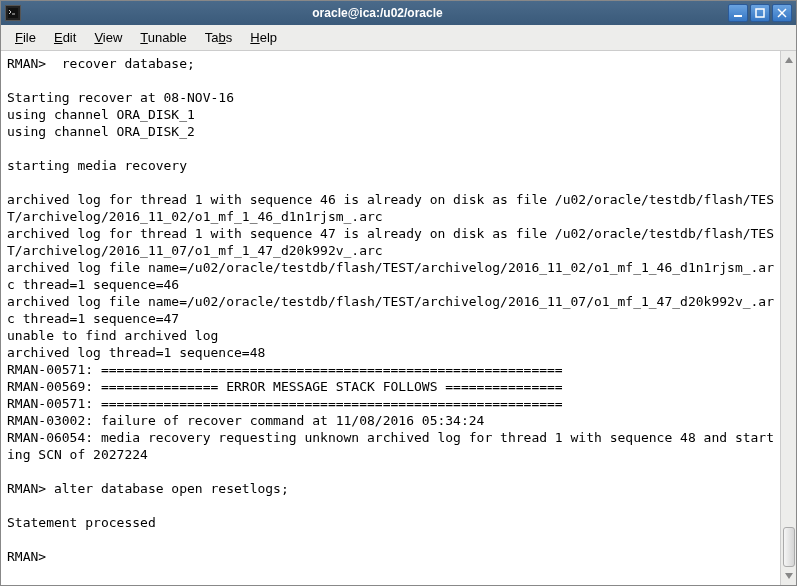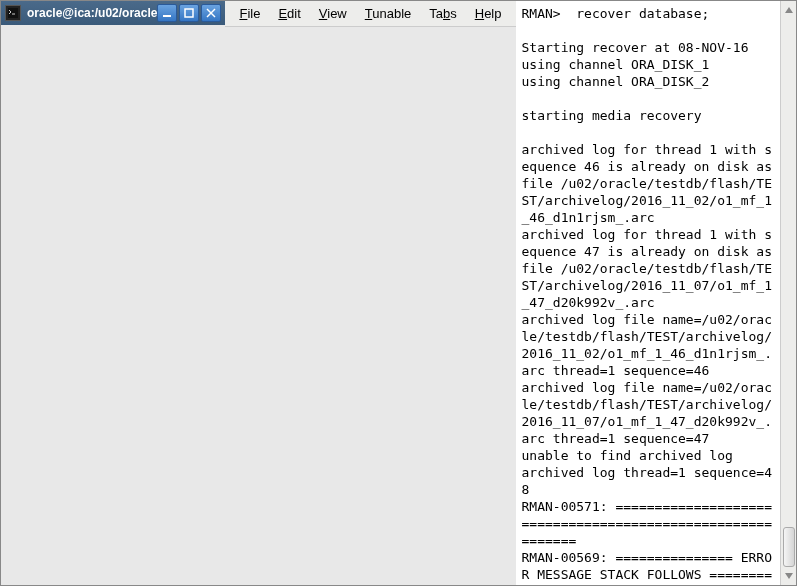--- a/index.html
+++ b/index.html
@@ -7,21 +7,21 @@
       font-family: sans-serif;
       background: #e8e8e8;
       width: 797px;
       height: 586px;
       overflow: hidden;
     }
     .window {
       width: 797px;
       height: 586px;
       display: flex;
-      flex-direction: row;
+      flex-direction: column;
       border: 1px solid #888;
     }
     .titlebar {
       background: linear-gradient(to bottom, #4a6a8a, #3a5a7a);
       color: #fff;
       height: 24px;
       display: flex;
       align-items: center;
       padding: 0 4px;
       font-size: 12px;

